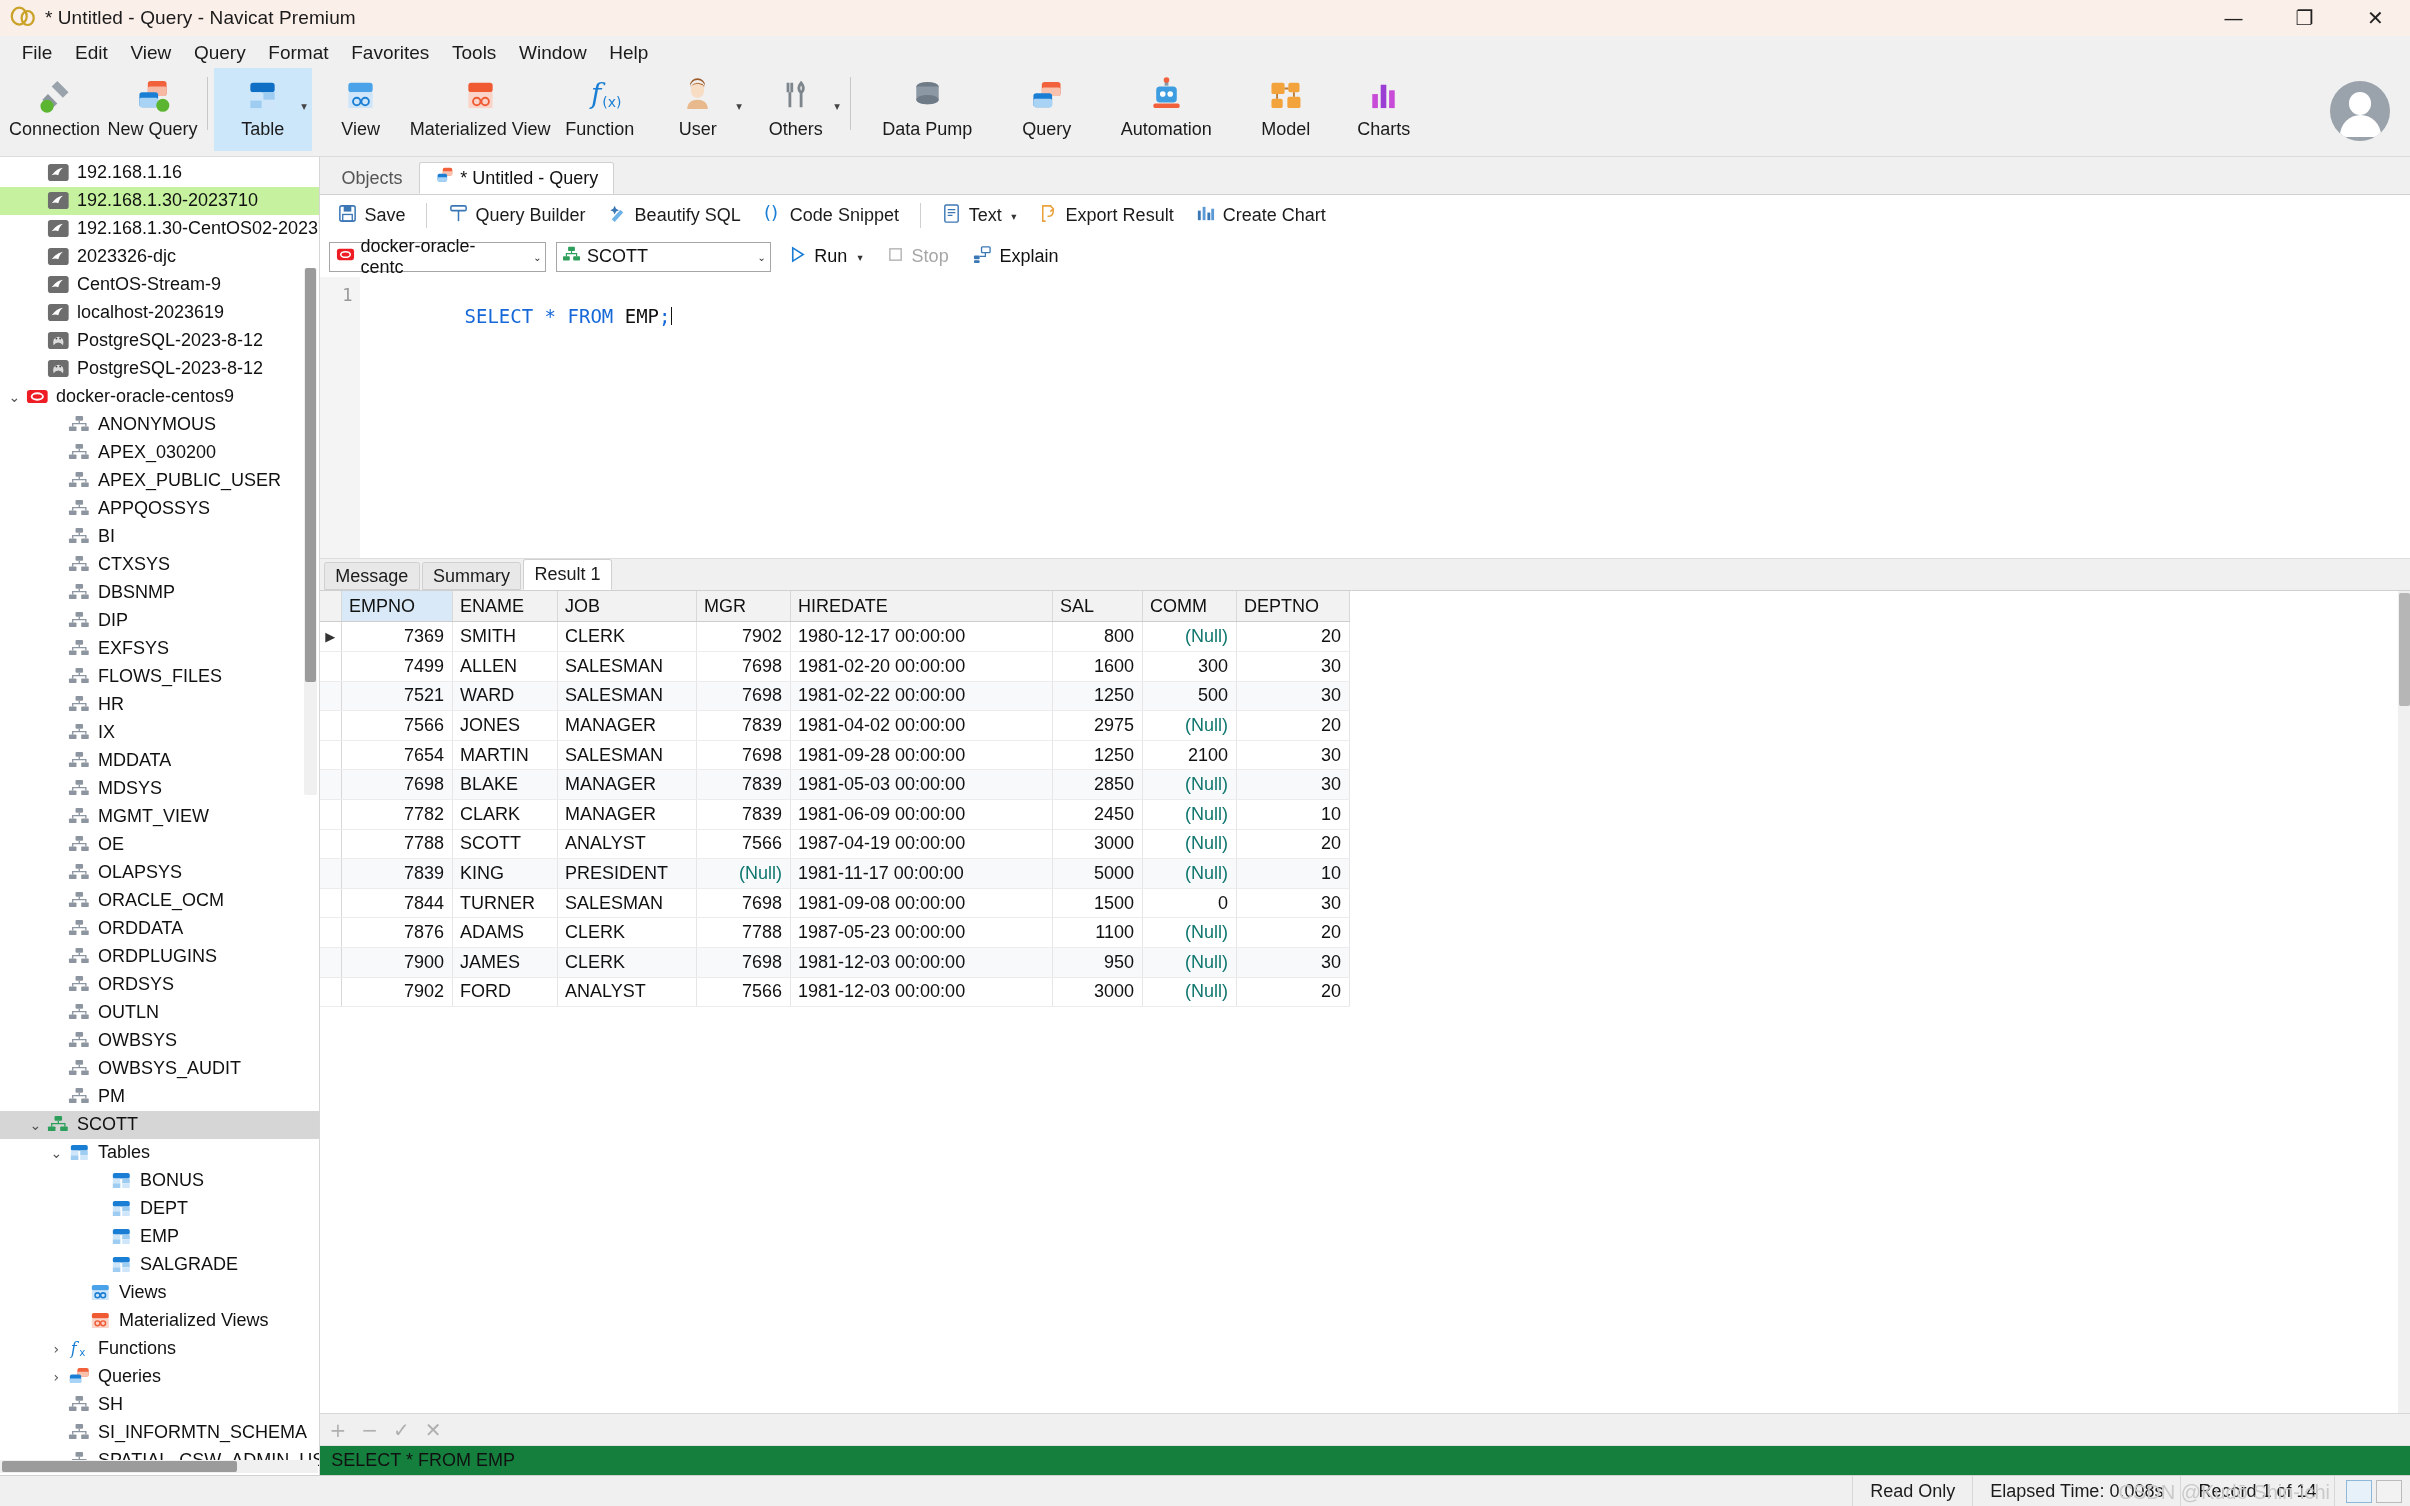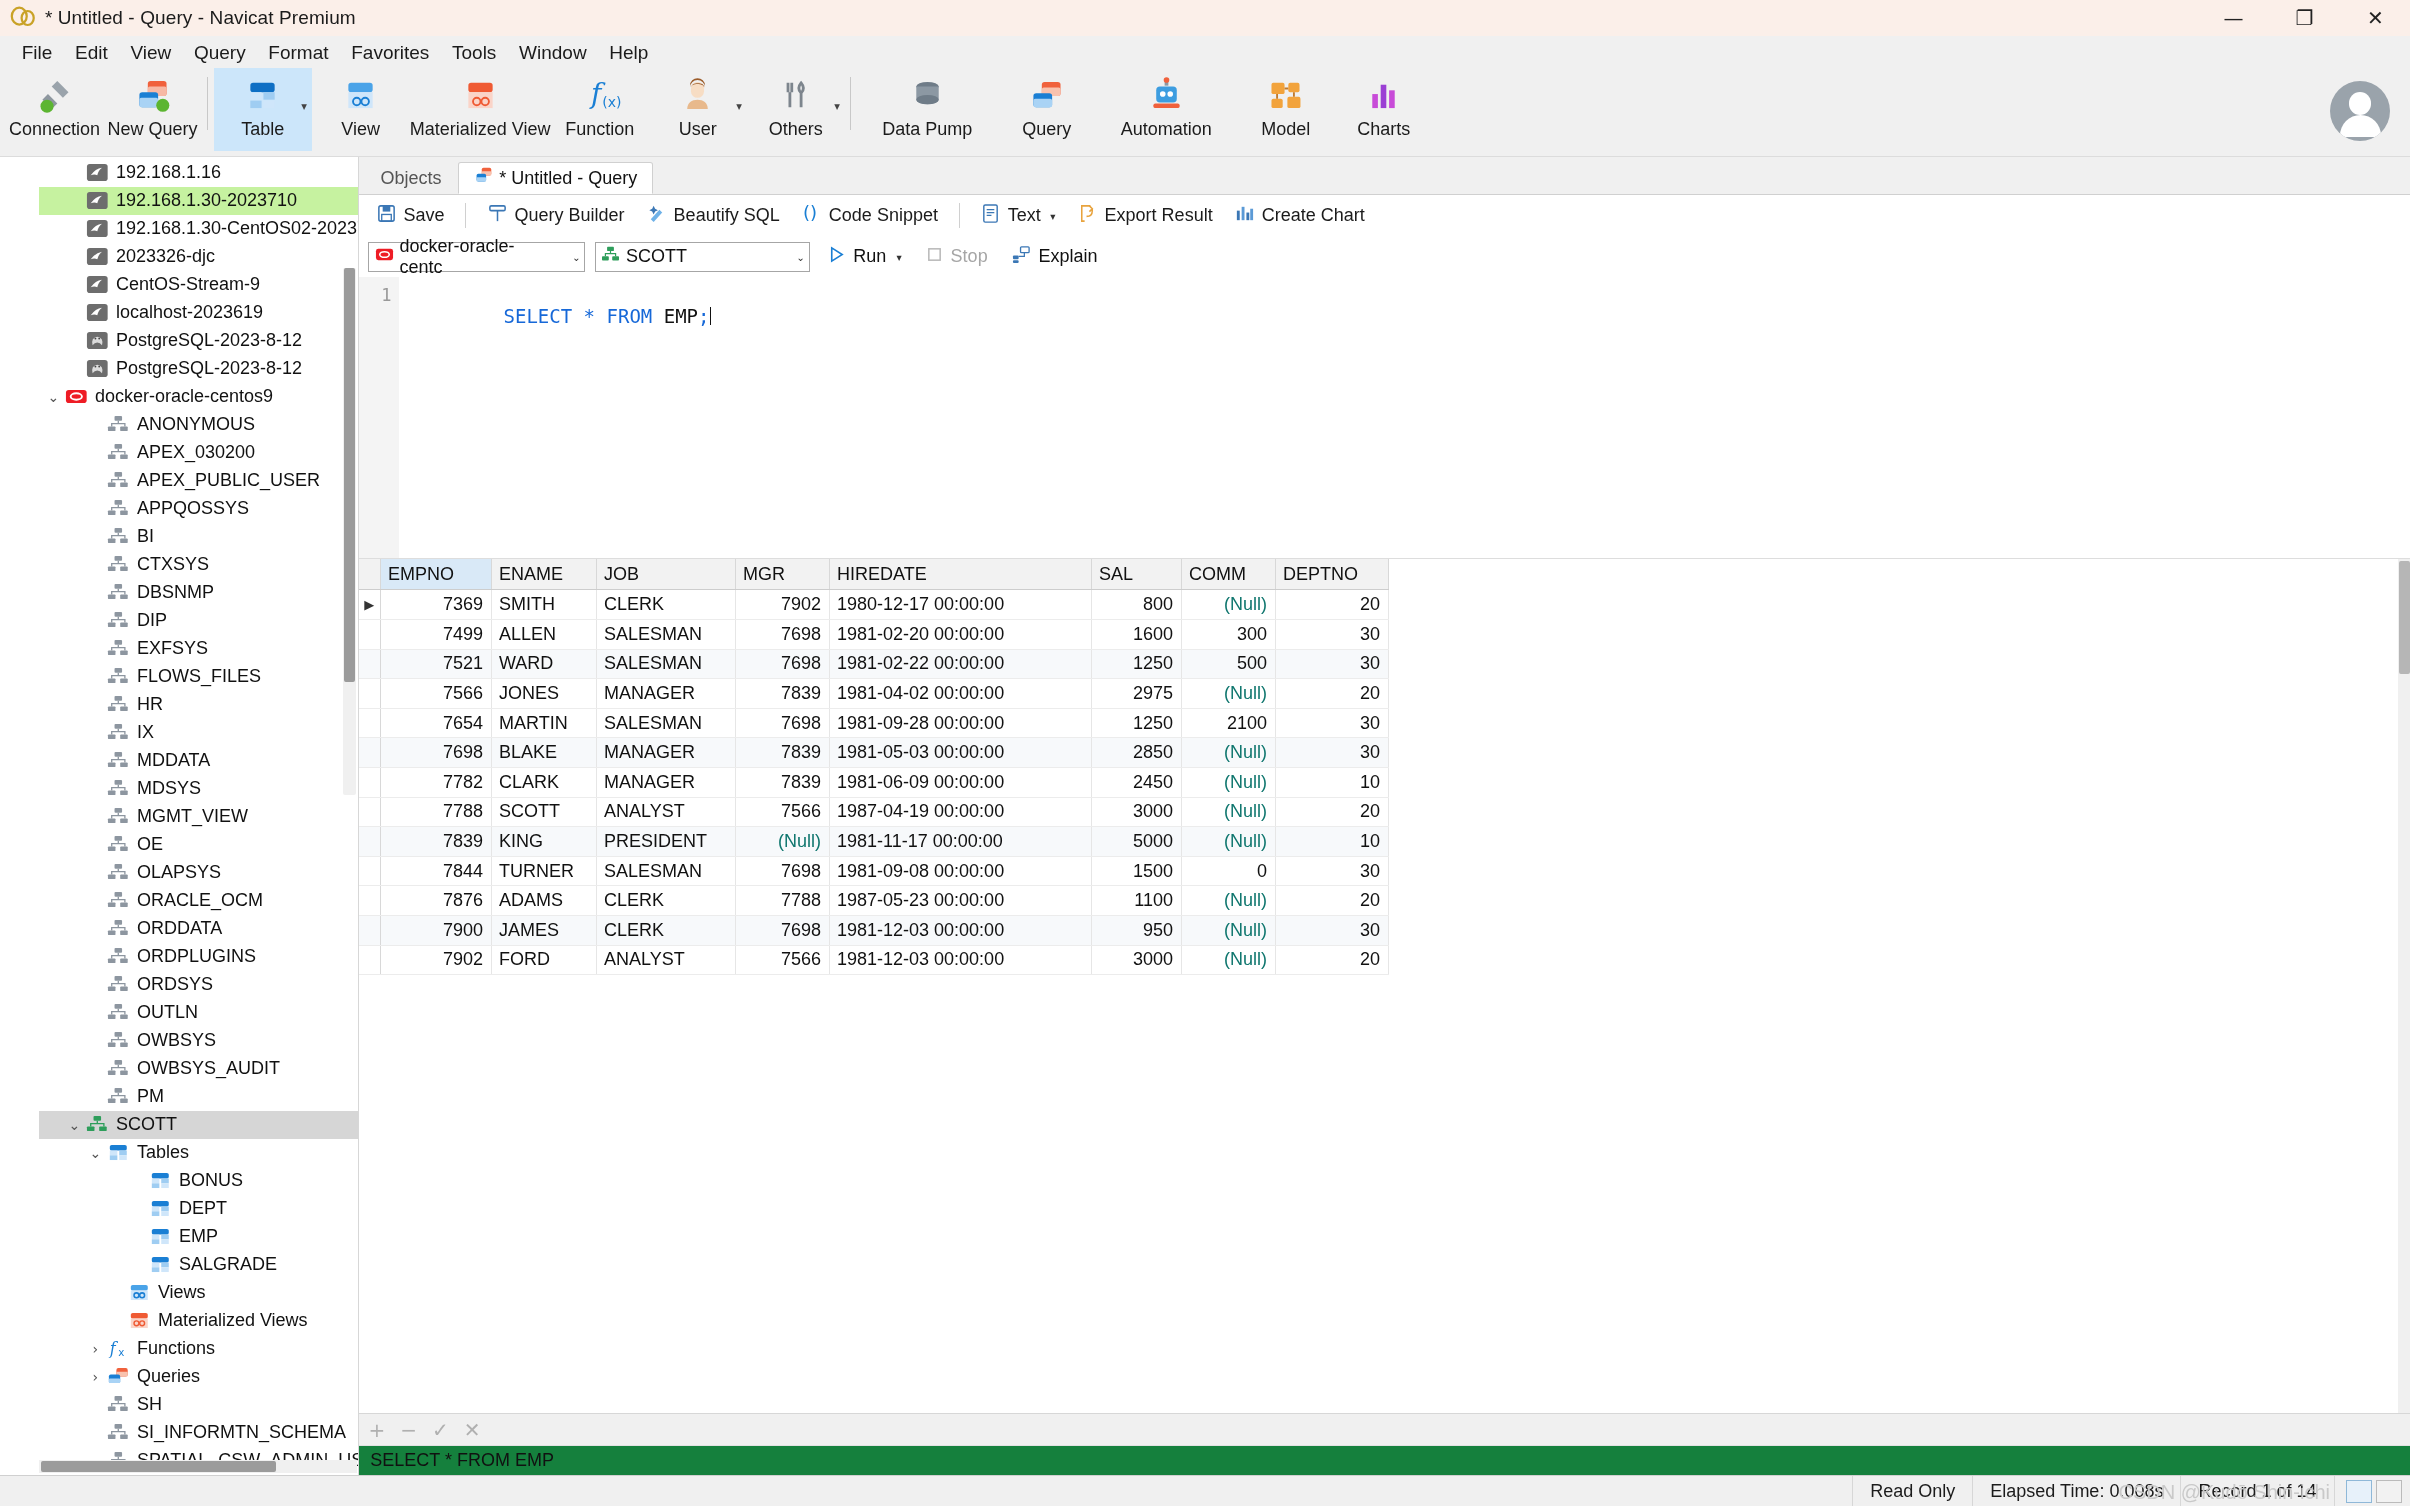--- a/index.html
+++ b/index.html
@@ -59,21 +59,21 @@
   }
   .avatar-btn .head { width: 22.6px; height: 22.6px; border-radius: 50%; background: #fff; position: absolute; top: 11.3px; }
   .avatar-btn .body { width: 41px; height: 22.6px; border-radius: 21px 21px 0 0; background: #fff; position: absolute; bottom: 3.8px; }
 
   
   .body-row { display: flex; flex: 1 1 auto; min-height: 0; }
 
   
   .sidebar {
     width: 320px; flex: 0 0 320px; background: #ffffff; position: relative;
-    border-right: 0.9px solid #d7d7d7; overflow: hidden; margin-left: 39px;
+    border-right: 0.9px solid #d7d7d7; overflow: hidden;
   }
   .tree { padding-top: 1.9px; }
   .tnode {
     display: flex; align-items: center; height: 28px; padding-left: 3.8px;
     font-size: 18px; color: #111; white-space: nowrap;
   }
   .tnode.sel-green { background: #c6f2a0; }
   .tnode.sel-grey  { background: #d6d6d6; }
   .twist {
     width: 21px; text-align: center; font-size: 14px; color: #555;
@@ -1322,20 +1322,31 @@
     <div class="editor">
       <div class="gutter">
         <span>1</span>
       </div>
       <div class="code">
         <span id="sql-code"><span class="kw">SELECT</span><span class="id"> </span><span class="op">*</span><span class="id"> </span><span class="kw">FROM</span><span class="id"> </span><span class="id">EMP</span><span class="op">;</span></span><span class="caret-bar"></span>
       </div>
     </div>
 
     <div class="resultarea">
+      <div class="restabs">
+        <div class="rtab">
+            <span>Message</span>
+          </div>
+        <div class="rtab">
+            <span>Summary</span>
+          </div>
+        <div class="rtab active">
+            <span>Result 1</span>
+          </div>
+      </div>
 
       <div class="gridwrap">
         <table class="grid" id="result-grid">
           <thead>
               <tr id="grid-head">
                 <th class="rowmark"></th>
                 <th class="sel" style="width: 111px;">EMPNO</th>
                 <th style="width: 105px;">ENAME</th>
                 <th style="width: 139px;">JOB</th>
                 <th style="width: 94px;">MGR</th>

